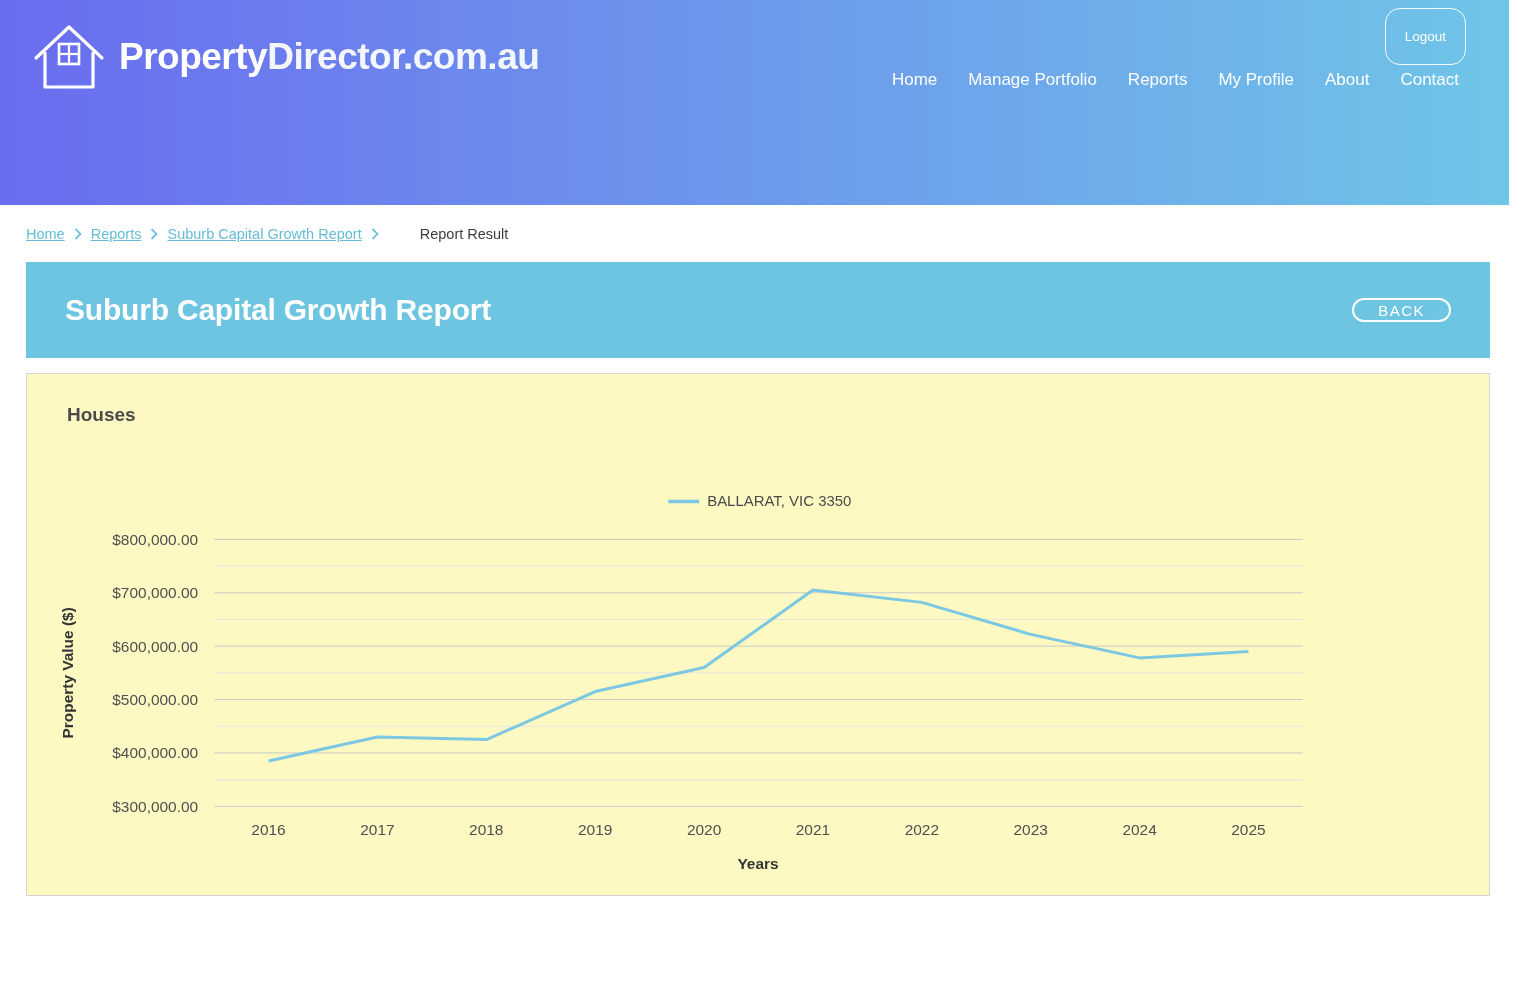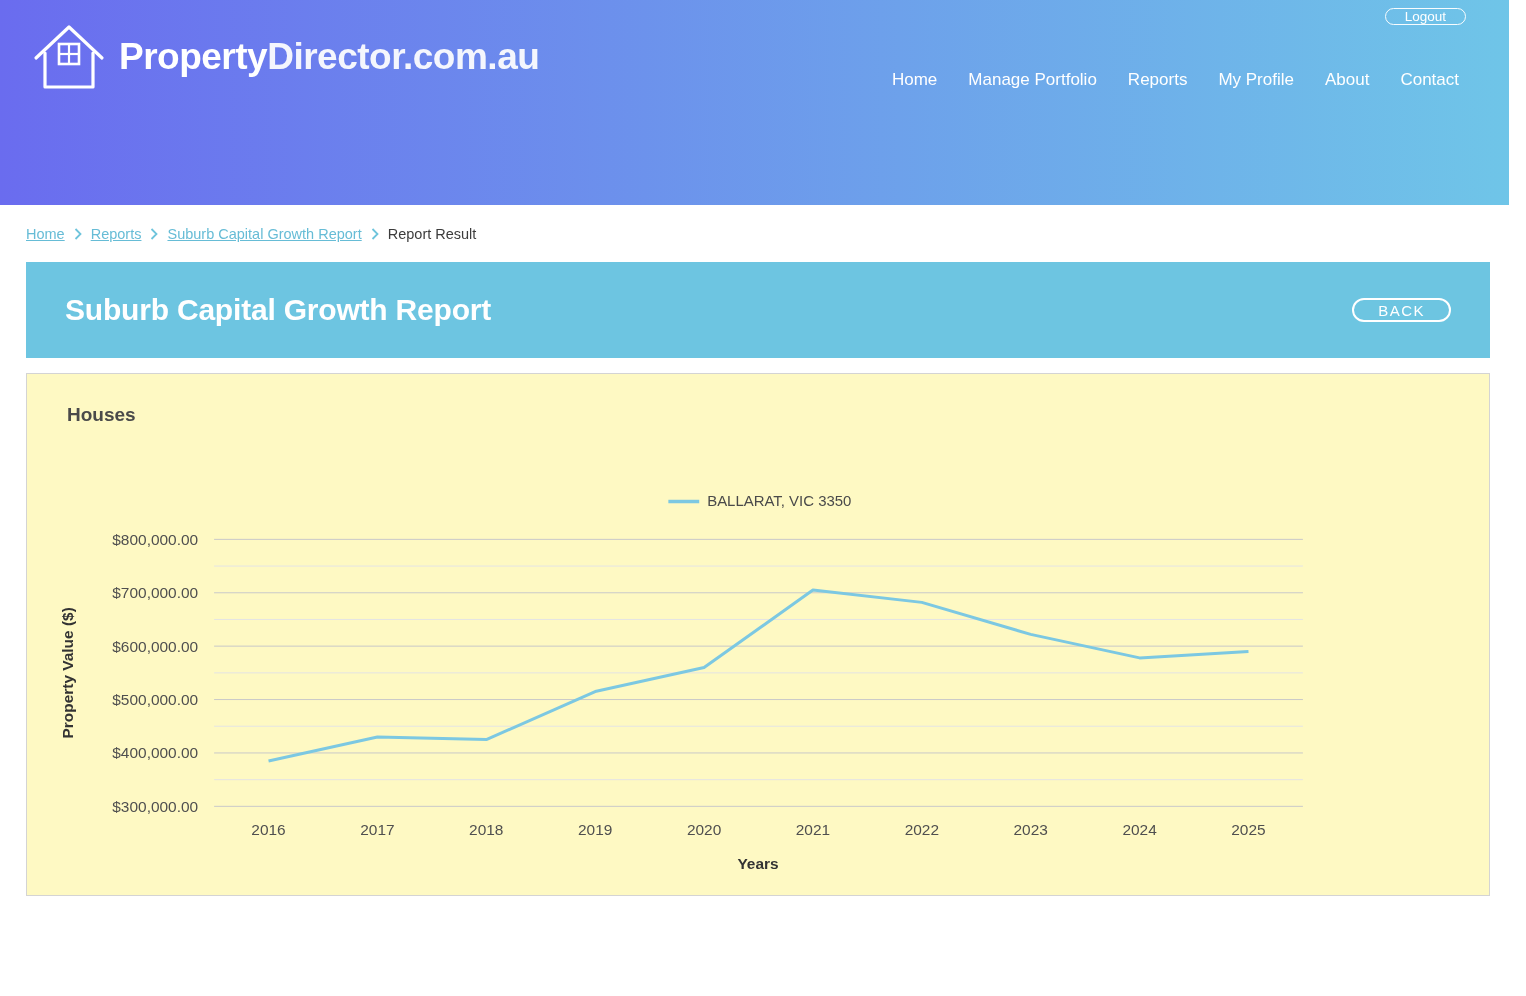--- a/index.html
+++ b/index.html
@@ -21,40 +21,40 @@
     display: flex; align-items: center; gap: 14px;
     cursor: pointer;
   }
   .brand-text { font-size: 37px; color: #ffffff; letter-spacing: -0.5px; white-space: nowrap; }
   .brand-text .bold { font-weight: 700; text-align: center; }
   .brand-text .light { font-weight: 700; opacity: 0.93; }
   .logout-btn {
     position: absolute; top: 8px; right: 43px;
     background: transparent; color: #ffffff;
     border: 1.5px solid rgba(255,255,255,0.95);
-    border-radius: 15px; padding: 0 19px;
+    border-radius: 15px; padding: 20px 19px;
     font-size: 13.5px; font-family: inherit; cursor: pointer;
   }
   .main-nav {
     position: absolute; right: 50px; top: 70px;
     display: flex; gap: 31px;
   }
   .main-nav a {
     color: #ffffff; text-decoration: none;
     font-size: 17px; font-weight: 500; white-space: nowrap; cursor: pointer;
   }
   
   .content { margin: 0 36px 0 26px; }
   .breadcrumb {
     margin-top: 21px;
     display: flex; align-items: center; gap: 9px;
     font-size: 14.5px;
   }
   .breadcrumb a { color: var(--link, #66bcd6); text-decoration: underline; cursor: pointer; }
-  .breadcrumb .current { color: #3c3c3c; text-decoration: none; }
+  .breadcrumb .current { color: #3c3c3c; text-decoration: none; margin-left: 32px; }
   .crumb-sep { display: inline-flex; align-items: center; }
   .banner {
     margin-top: 20px; height: 96px;
     background: var(--banner, #6dc5e1);
     display: flex; align-items: center; justify-content: space-between;
     padding: 0 39px;
   }
   .banner h1 {
     color: #ffffff; font-size: 30px; font-weight: 700; letter-spacing: -0.2px;
   }

